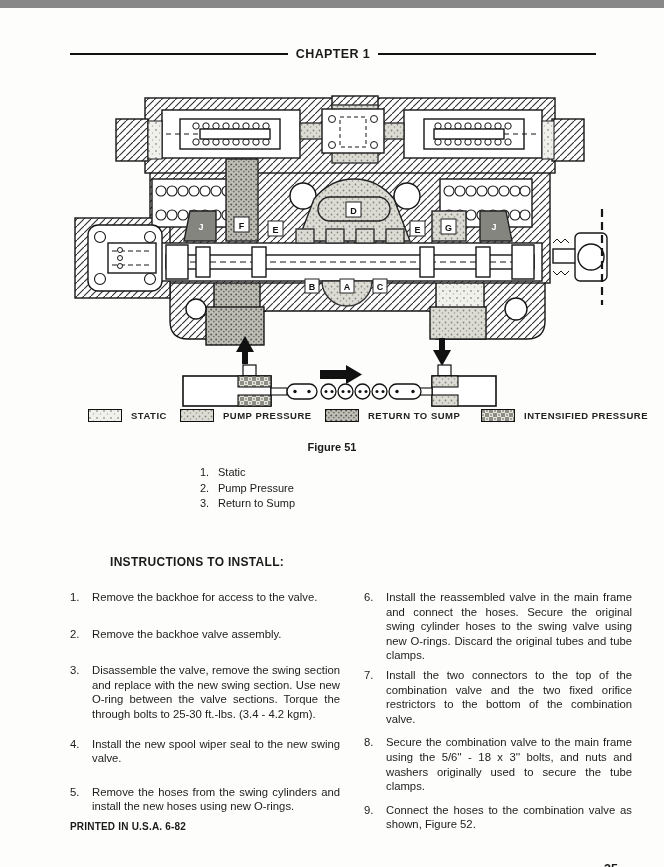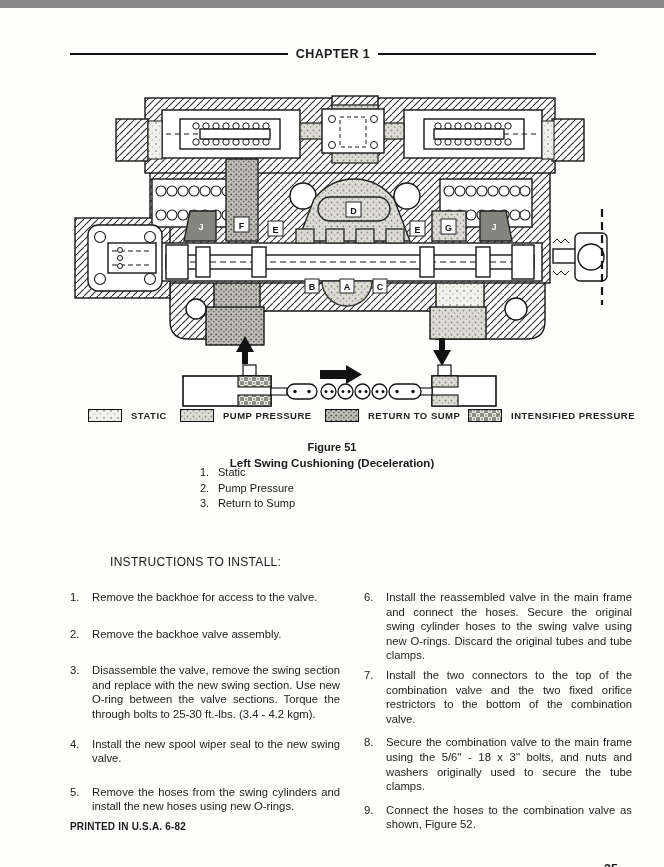--- a/index.html
+++ b/index.html
@@ -21,21 +21,21 @@
   .legend-item{position:absolute; top:401px; display:flex; align-items:center; gap:9px;}
   .legend-item .lab{font-size:9.5px; letter-spacing:.5px; color:#222; font-weight:bold; white-space:nowrap;}
   
   .figcap{position:absolute; left:0; top:432px; width:664px; text-align:center;}
   .figcap .num{font-size:11px; font-weight:bold; line-height:15px;}
   .figcap .title{font-size:11.5px; font-weight:bold; line-height:16px;}
   .figlist{position:absolute; left:200px; top:457px; text-align:left;}
   .figlist .row{font-size:11px; line-height:15.6px; display:flex;}
   .figlist .row .n{width:18px;}
   
-  .inst-head{position:absolute; left:70px; top:547px; font-size:12px; font-weight:normal; letter-spacing:.3px;padding-left:40px;}
+  .inst-head{position:absolute; left:70px; top:547px; font-size:12px; font-weight:bold; letter-spacing:.3px;padding-left:40px;}
   .col{position:absolute; top:582px; font-size:11.3px; line-height:14.6px; color:#1c1c1c;}
   .col.left{left:70px; width:270px;}
   .col.right{left:364px; width:268px;}
   .inst{display:flex;}
   .inst .n{width:22px; flex:none;}
   .inst .t{flex:1; text-align:justify; text-align-last:left;}
   
   .printed{position:absolute; left:70px; top:813px; font-size:10px; font-weight:bold; letter-spacing:.2px;}
   .pageno{position:absolute; left:604px; top:854px; font-size:12.5px; font-weight:bold;text-align:right;}
   .watermark{position:absolute; right:44px; top:838px;
@@ -363,30 +363,29 @@
         <rect x="0.5" y="0.5" width="33" height="12" fill="url(#patPump)" stroke="#111"></rect>
       </svg>
     <span class="lab">PUMP PRESSURE</span>
   </div>
   <div class="legend-item" style="left:325px">
     <svg width="34" height="13">
         <rect x="0.5" y="0.5" width="33" height="12" fill="url(#patReturn)" stroke="#111"></rect>
       </svg>
     <span class="lab">RETURN TO SUMP</span>
   </div>
-  <div class="legend-item" style="left:468px">
+  <div class="legend-item" style="left:481px">
     <svg width="34" height="13">
         <rect x="0.5" y="0.5" width="33" height="12" fill="url(#patIntense)" stroke="#111"></rect>
       </svg>
     <span class="lab">INTENSIFIED PRESSURE</span>
   </div>
 
   <div class="figcap">
     <div class="num">Figure 51</div>
-    <div class="title">Left Swing Cushioning (Deceleration)</div>
   </div>
   <div class="figlist">
     <div class="row">
       <span class="n">1.</span>
       <span>Static</span>
     </div>
     <div class="row">
       <span class="n">2.</span>
       <span>Pump Pressure</span>
     </div>

